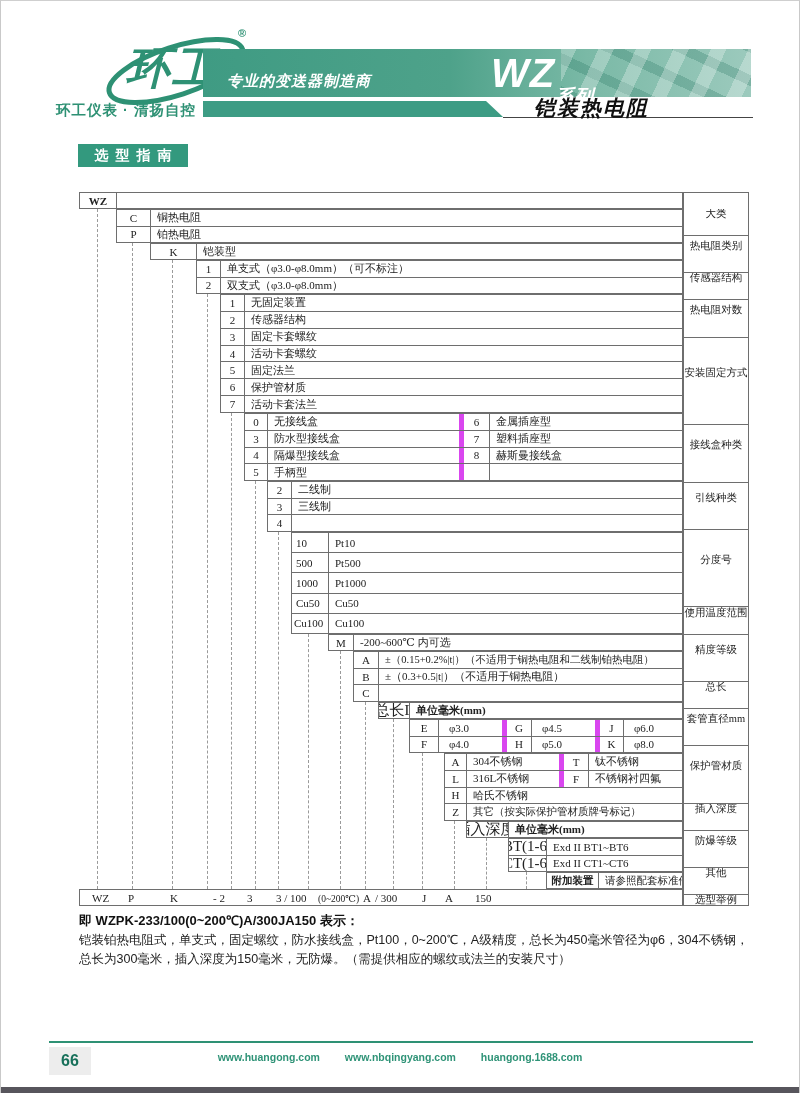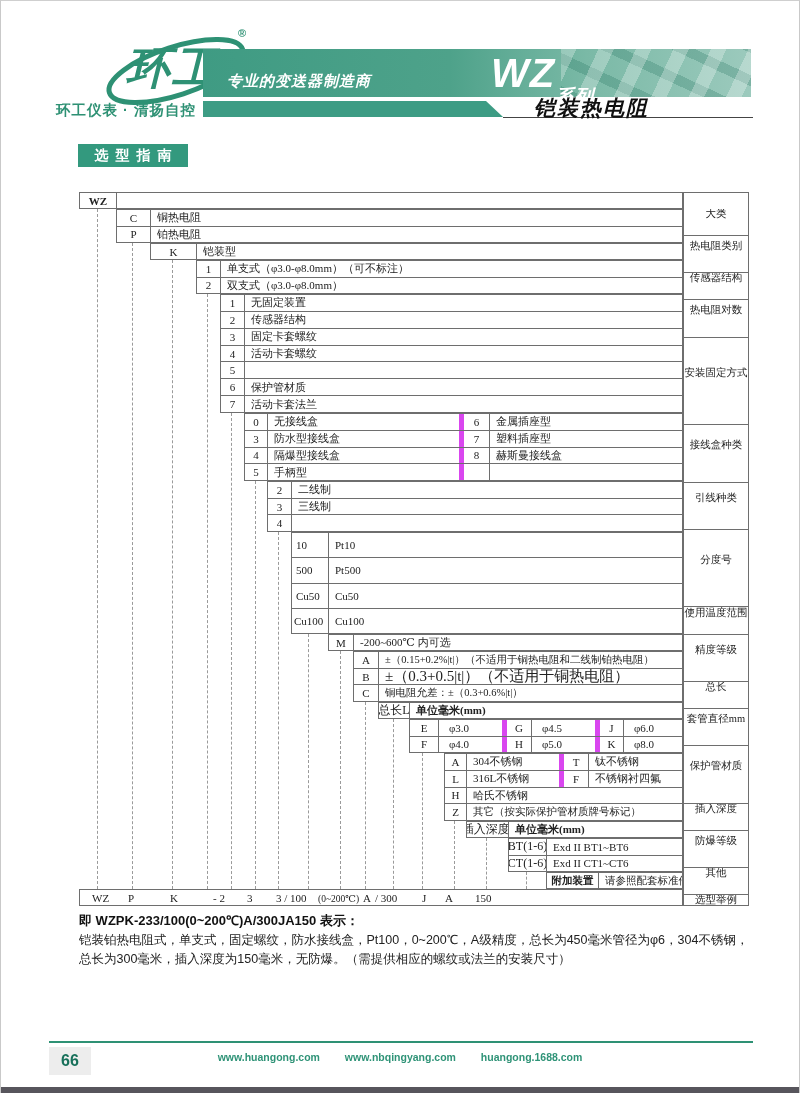--- a/index.html
+++ b/index.html
@@ -26,21 +26,21 @@
   .prod-title{position:absolute;left:533px;top:93px;font-size:21px;font-weight:bold;font-style:italic;color:#101010;letter-spacing:2px;}
   .sel-btn{position:absolute;left:77px;top:143px;width:110px;height:23px;background:#33997e;color:#fff;
            display:flex;align-items:center;justify-content:center;font-size:14px;font-weight:bold;letter-spacing:7px;padding-left:7px;box-sizing:border-box;}
   
   .tbl{font-family:"Liberation Serif","DejaVu Serif",serif;color:#222;}
   .sec{position:absolute;border:1px solid #6e6e6e;box-sizing:border-box;display:flex;flex-direction:column;background:#fff;}
   .srow{flex:1;display:flex;min-height:0;}
   .srow + .srow{border-top:1px solid #6e6e6e;}
   .cc{border-right:1px solid #6e6e6e;display:flex;align-items:center;justify-content:center;
       font-size:11px;flex:none;box-sizing:border-box;white-space:nowrap;overflow:hidden;}
-  .cc.sm{font-size:12px;}
+  .cc.sm{font-size:15px;}
   .dc{flex:1;display:flex;align-items:center;padding-left:6px;font-size:11px;white-space:nowrap;overflow:hidden;}
   .dcf{flex:none;display:flex;align-items:center;padding-left:10px;font-size:11px;border-right:5px solid #d946ef;box-sizing:border-box;white-space:nowrap;overflow:hidden;}
   .labels{position:absolute;left:682px;top:191px;width:66px;height:714px;border:1px solid #6e6e6e;box-sizing:border-box;display:flex;flex-direction:column;background:#fff;}
   .lab{display:flex;align-items:center;justify-content:center;font-size:10.5px;box-sizing:border-box;white-space:nowrap;overflow:hidden;margin-top:16px;}
   .lab + .lab{border-top:1px solid #6e6e6e;}
   .dash{position:absolute;width:0;border-left:1px dashed #9a9a9a;}
   .ex{position:relative;}
   .ex span{position:absolute;top:50%;transform:translateY(-50%);font-size:11px;white-space:nowrap;}
   
   .note-title{position:absolute;left:78px;top:910px;font-size:13px;font-weight:bold;color:#111;}
@@ -143,20 +143,21 @@
       <div class="srow">
         <div class="cc" style="width:24px">3</div>
         <div class="dc">固定卡套螺纹</div>
       </div>
       <div class="srow">
         <div class="cc" style="width:24px">4</div>
         <div class="dc">活动卡套螺纹</div>
       </div>
       <div class="srow">
         <div class="cc" style="width:24px">5</div>
+        <div class="dc">固定法兰</div>
       </div>
       <div class="srow">
         <div class="cc" style="width:24px">6</div>
         <div class="dc">保护管材质</div>
       </div>
       <div class="srow">
         <div class="cc" style="width:24px">7</div>
         <div class="dc">活动卡套法兰</div>
       </div>
     </div>
@@ -205,20 +206,24 @@
     <div class="sec" style="left:290px;top:531px;width:392px;height:102px">
       <div class="srow">
         <div class="cc" style="width:37px;justify-content:flex-start;padding-left:4px">10</div>
         <div class="dc">Pt10</div>
       </div>
       <div class="srow">
         <div class="cc" style="width:37px;justify-content:flex-start;padding-left:4px">500</div>
         <div class="dc">Pt500</div>
       </div>
       <div class="srow">
+        <div class="cc" style="width:37px;justify-content:flex-start;padding-left:4px">1000</div>
+        <div class="dc">Pt1000</div>
+      </div>
+      <div class="srow">
         <div class="cc" style="width:37px;justify-content:flex-start;padding-left:4px">Cu50</div>
         <div class="dc">Cu50</div>
       </div>
       <div class="srow">
         <div class="cc" style="width:37px;justify-content:flex-start;padding-left:2px">Cu100</div>
         <div class="dc">Cu100</div>
       </div>
     </div>
 
     <div class="sec" style="left:327px;top:633px;width:355px;height:17px">
@@ -228,25 +233,24 @@
       </div>
     </div>
 
     <div class="sec" style="left:352px;top:650px;width:330px;height:51px">
       <div class="srow">
         <div class="cc" style="width:25px">A</div>
         <div class="dc" style="font-size:10.5px">±（0.15+0.2%|t|）（不适用于铜热电阻和二线制铂热电阻）</div>
       </div>
       <div class="srow">
         <div class="cc" style="width:25px">B</div>
-        <div class="dc" style="font-size:15px">±（0.3+0.5|t|）（不适用于铜热电阻）</div>
+        <div class="dc" style="font-size:11px">±（0.3+0.5|t|）（不适用于铜热电阻）</div>
       </div>
       <div class="srow">
         <div class="cc" style="width:25px">C</div>
-        <div class="dc" style="font-size:10.5px">铜电阻允差：±（0.3+0.6%|t|）</div>
       </div>
     </div>
 
     <div class="sec" style="left:377px;top:701px;width:305px;height:17px">
       <div class="srow">
         <div class="cc sm" style="width:31px">总长L</div>
         <div class="dc" style="font-weight:bold">单位毫米(mm)</div>
       </div>
     </div>
 

